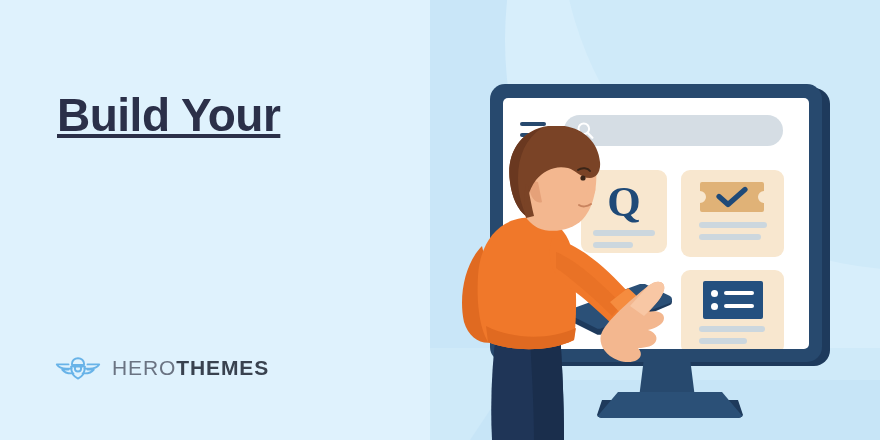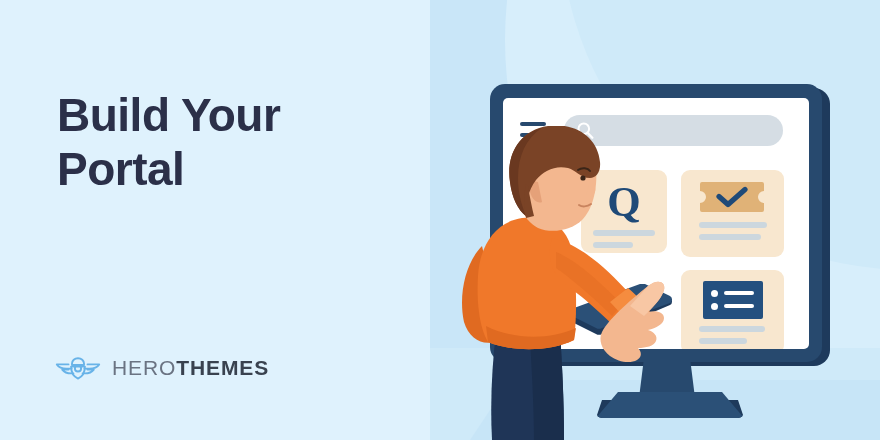--- a/index.html
+++ b/index.html
@@ -54,21 +54,21 @@
   .headline {
     position: absolute;
     left: 57px; top: 88px;
     width: 380px;
     font-size: 46px;
     line-height: 54px;
     font-weight: 700;
     color: #2b3049;
     letter-spacing: -0.5px;
   }
-  .headline .ln { display: block; }
+  .headline .ln { display: block; text-decoration: underline; }
 
   
   .logo {
     position: absolute;
     left: 55px; top: 352px;
     display: flex;
     align-items: center;
     gap: 11px;
   }
   .logo-mark { width: 46px; height: 32px; display: block; }
@@ -222,21 +222,20 @@
 
   <div class="bg-panel"></div>
   <div class="bg-right"></div>
   <div class="bg-arc"></div>
   <div class="bg-arc2"></div>
   <div class="bg-floor"></div>
   <div class="bg-floor2"></div>
 
   <div class="headline">
     <span class="ln">Build Your</span>
-    <span class="ln">Portal</span>
   </div>
 
   <div class="logo">
     <svg class="logo-mark" viewBox="0 0 46 32">
       <g fill="none" stroke="#68b3e8" stroke-width="1.9" stroke-linejoin="round" stroke-linecap="round">
         <path d="M23 6.2 C19.6 6.2 17 8.6 17 11.6 L17 13 L29 13 L29 11.6 C29 8.6 26.4 6.2 23 6.2 Z"></path>
         <path d="M13.5 12.4 L1.8 12.4 C3.6 15.2 7.2 16.6 11.6 16.6 L16.6 16.6"></path>
         <path d="M32.5 12.4 L44.2 12.4 C42.4 15.2 38.8 16.6 34.4 16.6 L29.4 16.6"></path>
         <path d="M13.6 17.6 L7.2 17.6 C9.2 20.2 12.5 21.4 16.2 21.4 L18.4 21.4"></path>
         <path d="M32.4 17.6 L38.8 17.6 C36.8 20.2 33.5 21.4 29.8 21.4 L27.6 21.4"></path>

